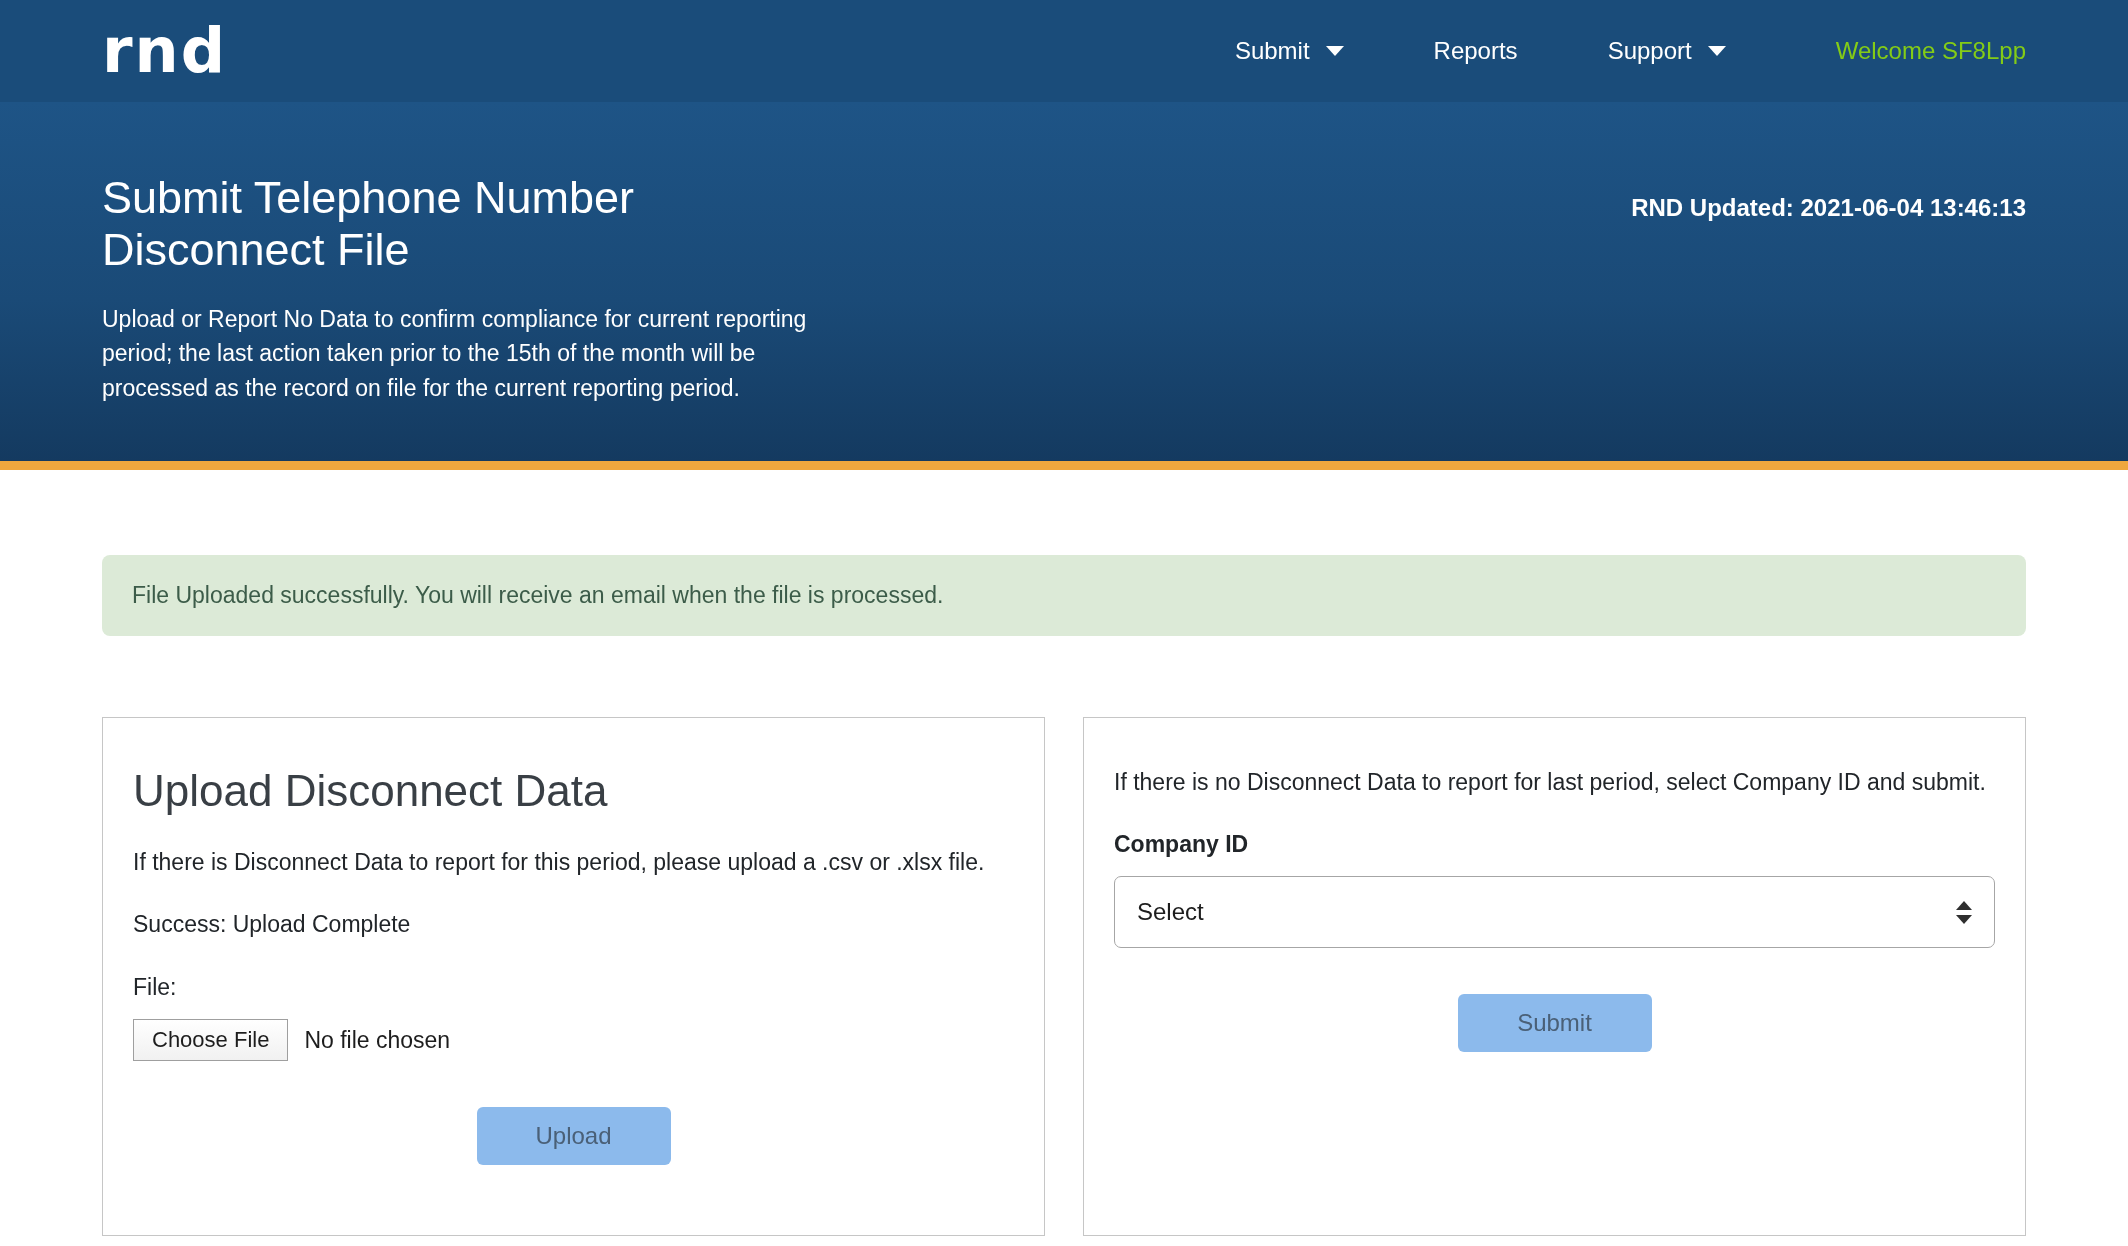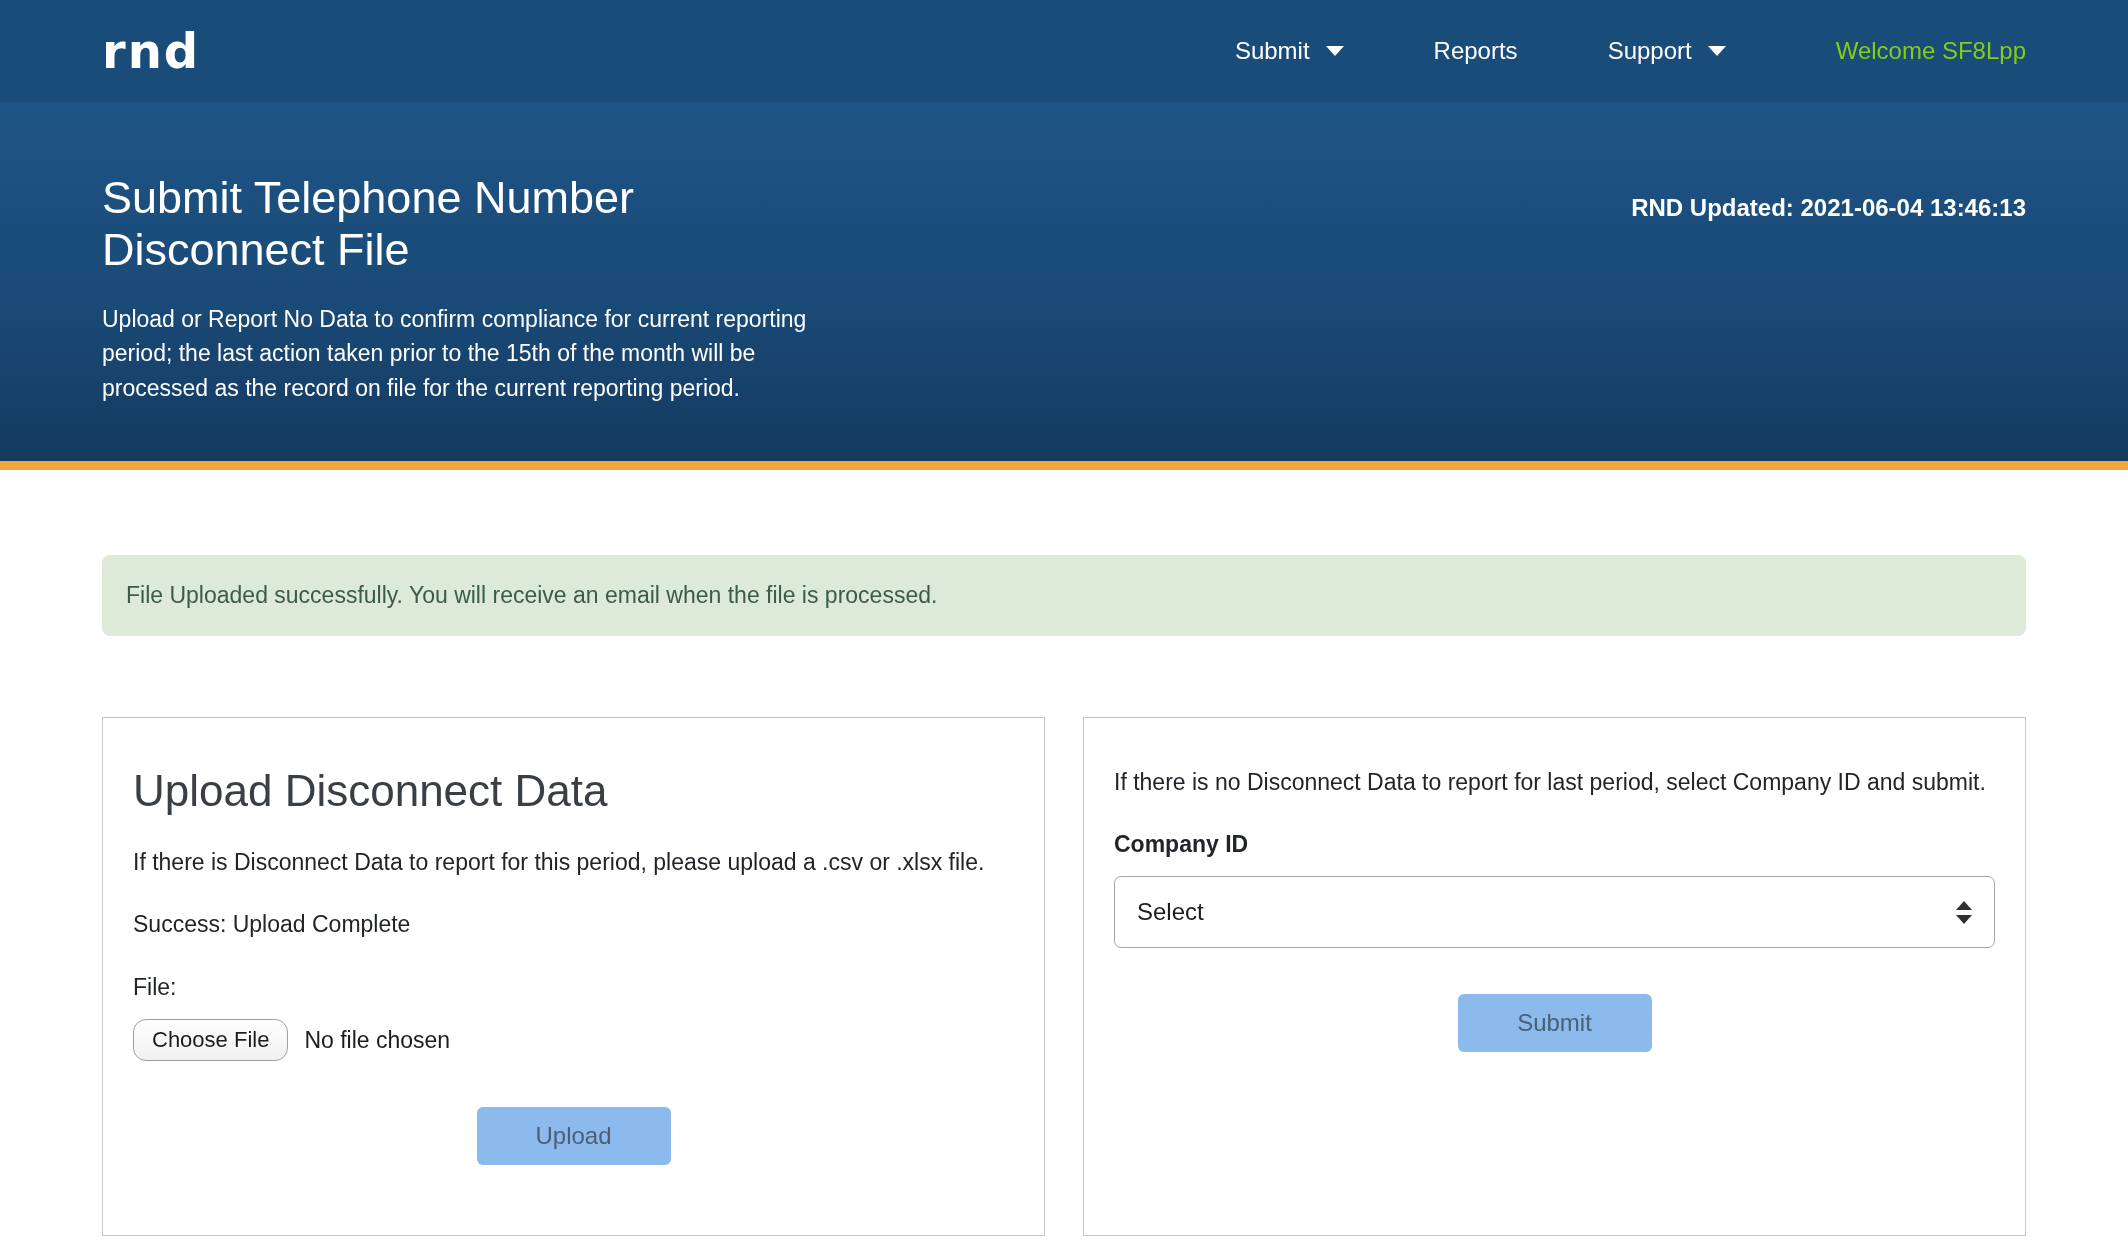--- a/index.html
+++ b/index.html
@@ -10,21 +10,21 @@
     color:#212529;
   }
 
   
   .navbar {
     height:102px; background:#1a4c7a;
     display:flex; align-items:center;
     padding:0 102px;
   }
   .logo {
-    color:#ffffff; font-size:48px; font-weight:600;
+    color:#ffffff; font-size:62px; font-weight:600;
     letter-spacing:2px; line-height:1;
     font-family:"DejaVu Sans", sans-serif;
   }
   .nav-links { margin-left:auto; display:flex; align-items:center; }
   .nav-item {
     color:#ffffff; font-size:24px; display:flex; align-items:center;
     gap:16px; cursor:pointer; margin-left:90px;
   }
   .caret {
     width:0; height:0; display:inline-block;
@@ -52,21 +52,21 @@
   .hero-updated {
     color:#ffffff; font-size:24px; font-weight:bold; margin-top:22px;
     white-space:nowrap;
   }
 
   
   .content { padding:0 102px; }
   .alert-success {
     margin-top:85px;
     background:#dcead7; color:#3c5c49;
-    font-size:23px; padding:27px 24px;
+    font-size:23px; padding:27px 30px;
     border-radius:8px;
   }
 
   .cards { display:flex; gap:38px; margin-top:81px; padding-bottom:24px; }
   .card {
     flex:1; background:#ffffff; border:1px solid #c6c6c6;
     padding:48px 30px 70px;
   }
   .card-title {
     font-size:44px; font-weight:400; color:#393f45; margin-bottom:30px;
@@ -75,21 +75,21 @@
     font-size:23px; line-height:1.45; color:#212529; margin-bottom:32px;
   }
   .status-line { font-size:23px; color:#212529; margin-bottom:36px; }
   .file-label { font-size:23px; color:#212529; margin-bottom:18px; }
 
   .file-row { display:flex; align-items:center; }
   .choose-file {
     font-family:"Liberation Sans", sans-serif;
     font-size:22px; color:#1d1d1d;
     background:linear-gradient(180deg,#ffffff,#f1f1f1);
-    border:1px solid #9f9f9f; border-radius:13px;
+    border:1px solid #9f9f9f; border-radius:0;
     padding:7px 18px; cursor:pointer;
   }
   .no-file { font-size:23px; color:#1d1d1d; margin-left:16px; }
 
   .btn {
     display:block; margin:46px auto 0;
     font-family:"Liberation Sans", sans-serif;
     background:#8cbaec; color:#4a6077;
     font-size:24px; border:none; border-radius:6px;
     padding:15px 0; width:194px; text-align:center; cursor:pointer;

